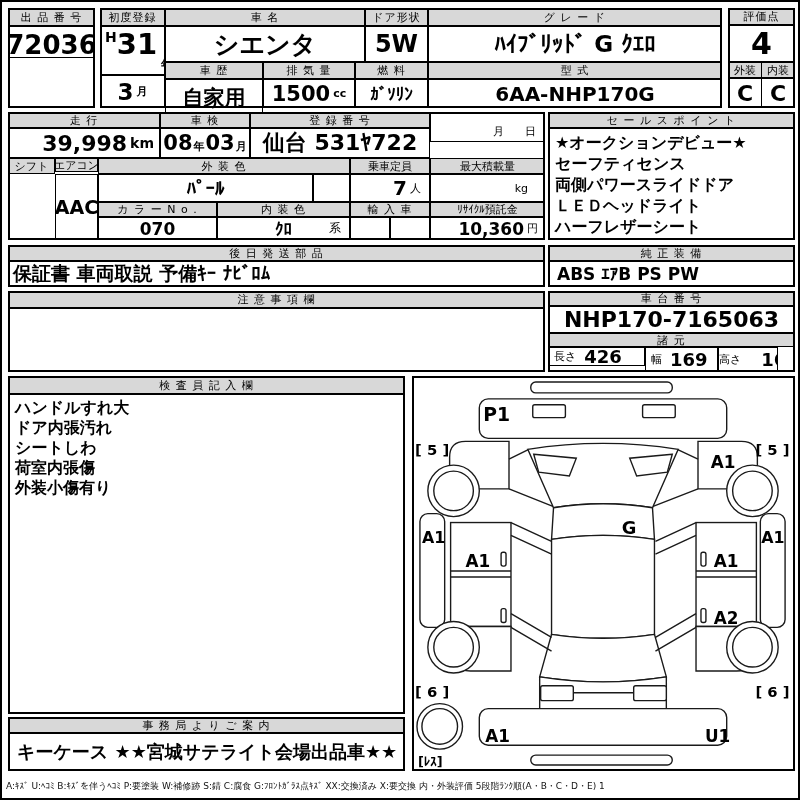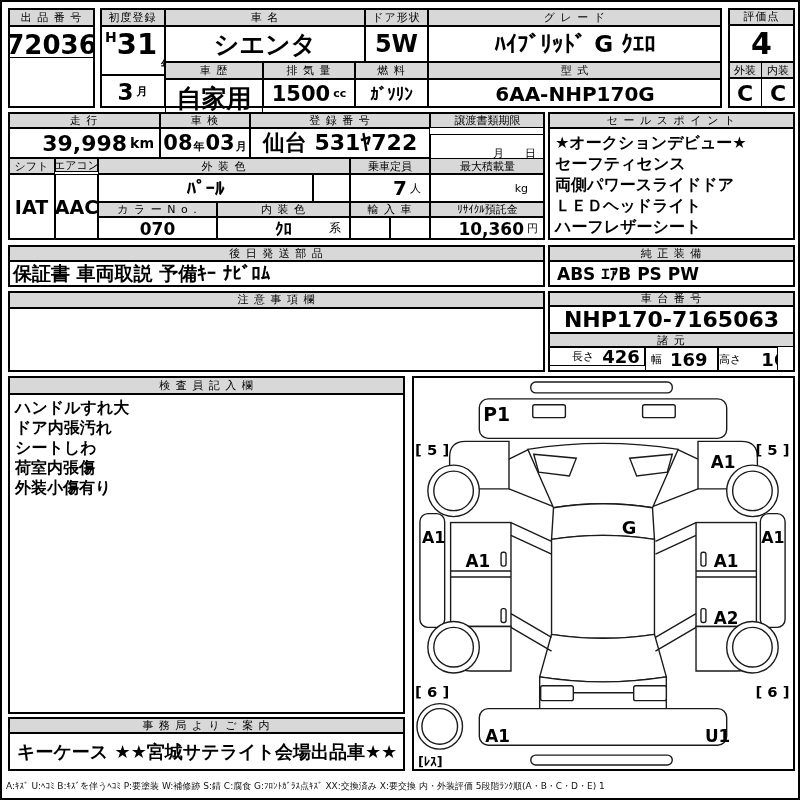--- a/index.html
+++ b/index.html
@@ -36,21 +36,21 @@
   </div>
 
   <div class="c hd" style="left:165px;top:8px;width:200px;height:18px">車  名</div>
   <div class="c vl" style="left:165px;top:26px;width:200px;height:36px;font-size:25px">シエンタ</div>
   <div class="c hd" style="left:365px;top:8px;width:63px;height:18px">ドア形状</div>
   <div class="c vl" style="left:365px;top:26px;width:63px;height:36px;font-size:24px">5W</div>
   <div class="c hd" style="left:428px;top:8px;width:294px;height:18px">グ レ ー ド</div>
   <div class="c vl" style="left:428px;top:26px;width:294px;height:36px;font-size:23px">ﾊｲﾌﾞﾘｯﾄﾞ G  ｸｴﾛ</div>
 
   <div class="c hd" style="left:165px;top:62px;width:98px;height:17px">車 歴</div>
-  <div class="c vl" style="left:165px;top:79px;width:98px;height:38px;font-size:25px">自家用</div>
+  <div class="c vl" style="left:165px;top:79px;width:98px;height:38px;font-size:21px">自家用</div>
   <div class="c hd" style="left:263px;top:62px;width:92px;height:17px">排 気 量</div>
   <div class="c vl" style="left:263px;top:79px;width:92px;height:29px">
     <span style="font-size:21px">1500</span>
       <span class="u">cc</span>
   </div>
   <div class="c hd" style="left:355px;top:62px;width:73px;height:17px">燃 料</div>
   <div class="c vl" style="left:355px;top:79px;width:73px;height:29px;font-size:17px">ｶﾞｿﾘﾝ</div>
   <div class="c hd" style="left:428px;top:62px;width:294px;height:17px">型 式</div>
   <div class="c vl" style="left:428px;top:79px;width:294px;height:29px;font-size:20px">6AA-NHP170G</div>
 
@@ -69,24 +69,23 @@
   <div class="c hd" style="left:160px;top:112px;width:90px;height:16px">車 検</div>
   <div class="c vl" style="left:160px;top:128px;width:90px;height:30px">
     <span style="font-size:21px">08</span>
       <span style="font-size:11px;margin:6px 1px 0">年</span>
       <span style="font-size:21px">03</span>
       <span style="font-size:11px;margin:6px 0 0 1px">月</span>
   </div>
   <div class="c hd" style="left:250px;top:112px;width:180px;height:16px">登 録 番 号</div>
   <div class="c vl" style="left:250px;top:128px;width:180px;height:30px;font-size:22px">仙台 531ﾔ722</div>
   <div class="c hd" style="left:430px;top:112px;width:115px;height:16px;letter-spacing:0">譲渡書類期限</div>
-  <div class="c" style="left:430px;top:134px;width:115px;height:30px;justify-content:flex-end;align-items:flex-end;padding:2px 8px;font-size:11px;white-space:pre">月      日</div>
+  <div class="c" style="left:430px;top:112px;width:115px;height:30px;justify-content:flex-end;align-items:flex-end;padding:2px 8px;font-size:11px;white-space:pre">月      日</div>
 
   <div class="c hd" style="left:8px;top:158px;width:47px;height:16px;letter-spacing:0">シフト</div>
-  <div class="c vl" style="left:8px;top:174px;width:47px;height:66px;font-size:19px">IAT</div>
   <div class="c hd" style="left:55px;top:158px;width:43px;height:14px;letter-spacing:0">エアコン</div>
   <div class="c vl" style="left:55px;top:174px;width:43px;height:66px;font-size:19px">AAC</div>
 
   <div class="c hd" style="left:98px;top:158px;width:252px;height:16px">外 装 色</div>
   <div class="c vl" style="left:98px;top:174px;width:215px;height:28px;font-size:19px">ﾊﾟｰﾙ</div>
   <div class="c" style="left:313px;top:174px;width:37px;height:28px"></div>
   <div class="c hd" style="left:350px;top:158px;width:80px;height:16px;letter-spacing:0">乗車定員</div>
   <div class="c vl" style="left:350px;top:174px;width:80px;height:28px;justify-content:flex-end;padding-right:8px">
     <span style="font-size:20px">7</span>
       <span class="u" style="font-weight:400">人</span>
@@ -122,21 +121,21 @@
   <div class="c vl" style="left:8px;top:261px;width:537px;height:26px;justify-content:flex-start;padding-left:4px;font-size:19px">保証書 車両取説 予備ｷｰ ﾅﾋﾞﾛﾑ</div>
   <div class="c hd" style="left:8px;top:245px;width:537px;height:16px">後 日 発 送 部 品</div>
   <div class="c hd" style="left:548px;top:245px;width:247px;height:16px">純 正 装 備</div>
   <div class="c vl" style="left:548px;top:261px;width:247px;height:26px;justify-content:flex-start;padding-left:8px;font-size:17px">ABS ｴｱB PS PW</div>
 
   <div class="c hd" style="left:8px;top:291px;width:537px;height:17px">注 意 事 項 欄</div>
   <div class="c" style="left:8px;top:308px;width:537px;height:64px"></div>
   <div class="c hd" style="left:548px;top:291px;width:247px;height:15px">車 台 番 号</div>
   <div class="c vl" style="left:548px;top:306px;width:247px;height:27px;font-size:22px">NHP170-7165063</div>
   <div class="c hd" style="left:548px;top:333px;width:247px;height:14px">諸 元</div>
-  <div class="c" style="left:548px;top:347px;width:97px;height:19px;justify-content:flex-start;padding-left:23px">
+  <div class="c" style="left:548px;top:347px;width:97px;height:19px;justify-content:flex-start;padding-left:5px">
     <span style="font-size:11px">長さ</span>
       <span style="font-size:18px;font-weight:700;margin-left:8px">426</span>
   </div>
   <div class="c" style="left:645px;top:347px;width:73px;height:25px;justify-content:flex-start;padding-left:5px">
     <span style="font-size:11px">幅</span>
       <span style="font-size:18px;font-weight:700;margin-left:8px">169</span>
   </div>
   <div class="c" style="left:718px;top:347px;width:60px;height:25px;justify-content:flex-start;">
     <span style="font-size:11px">高さ</span>
       <span style="font-size:18px;font-weight:700;margin-left:20px">167</span>

